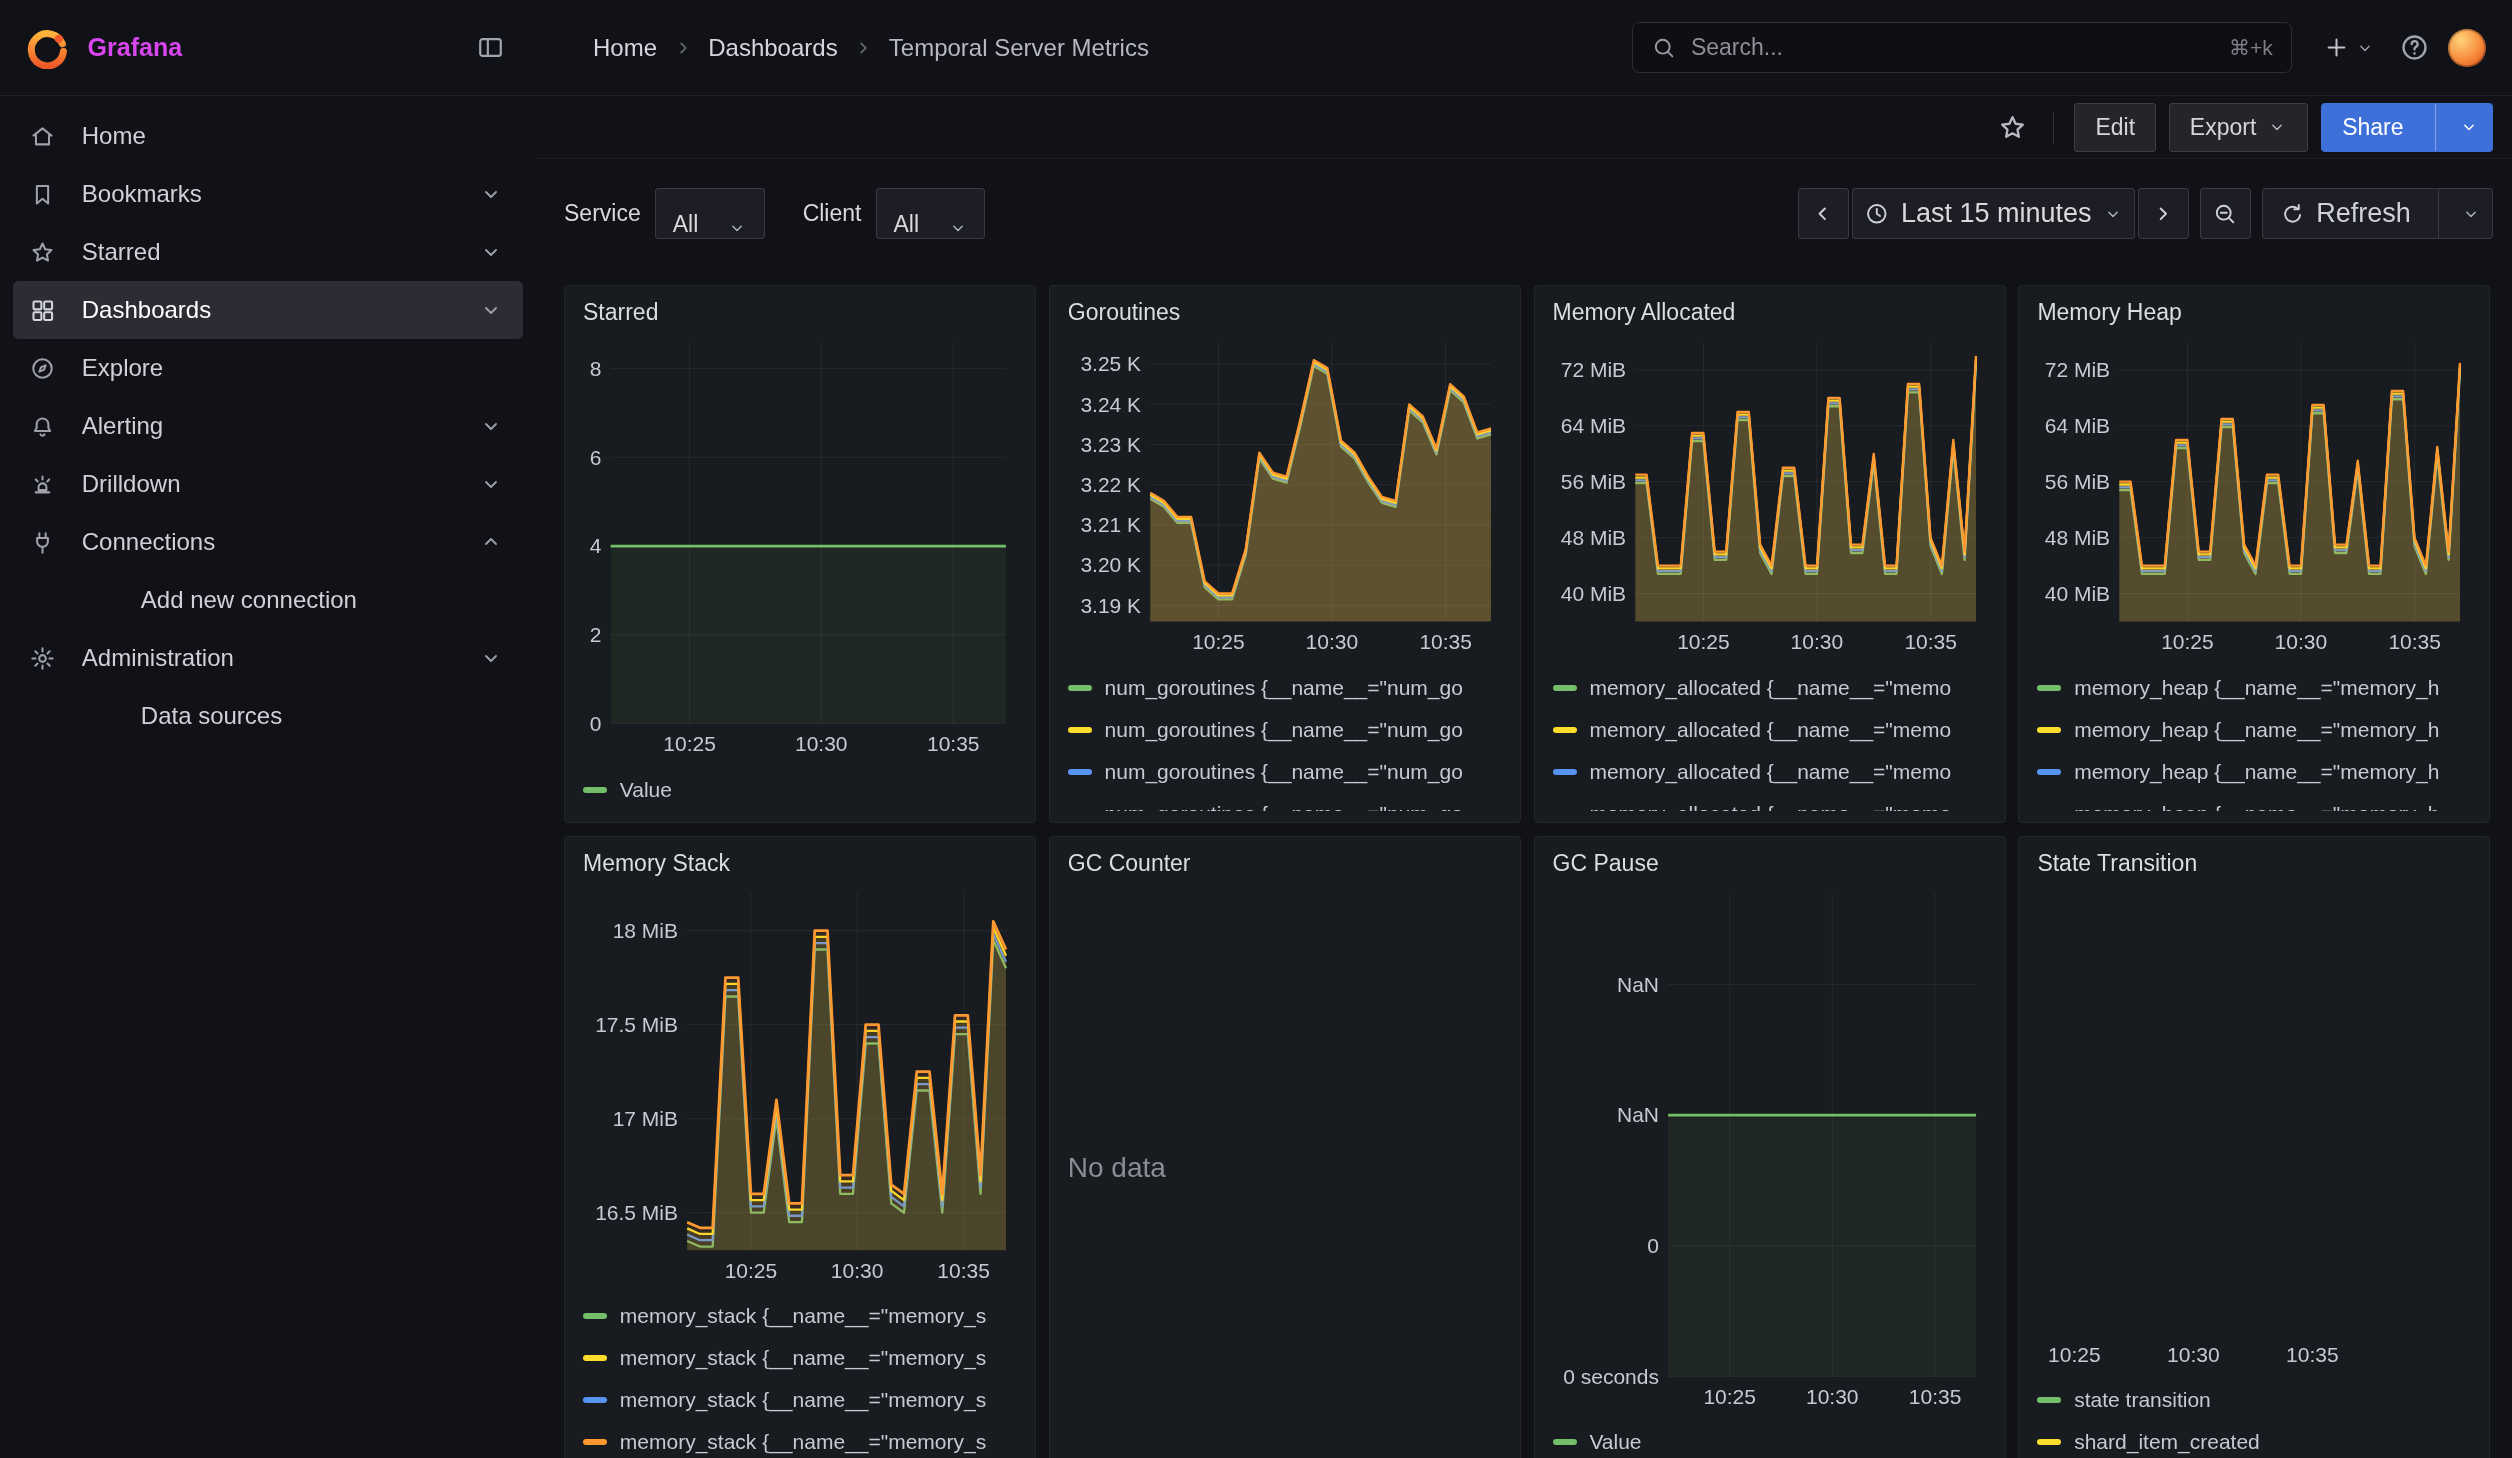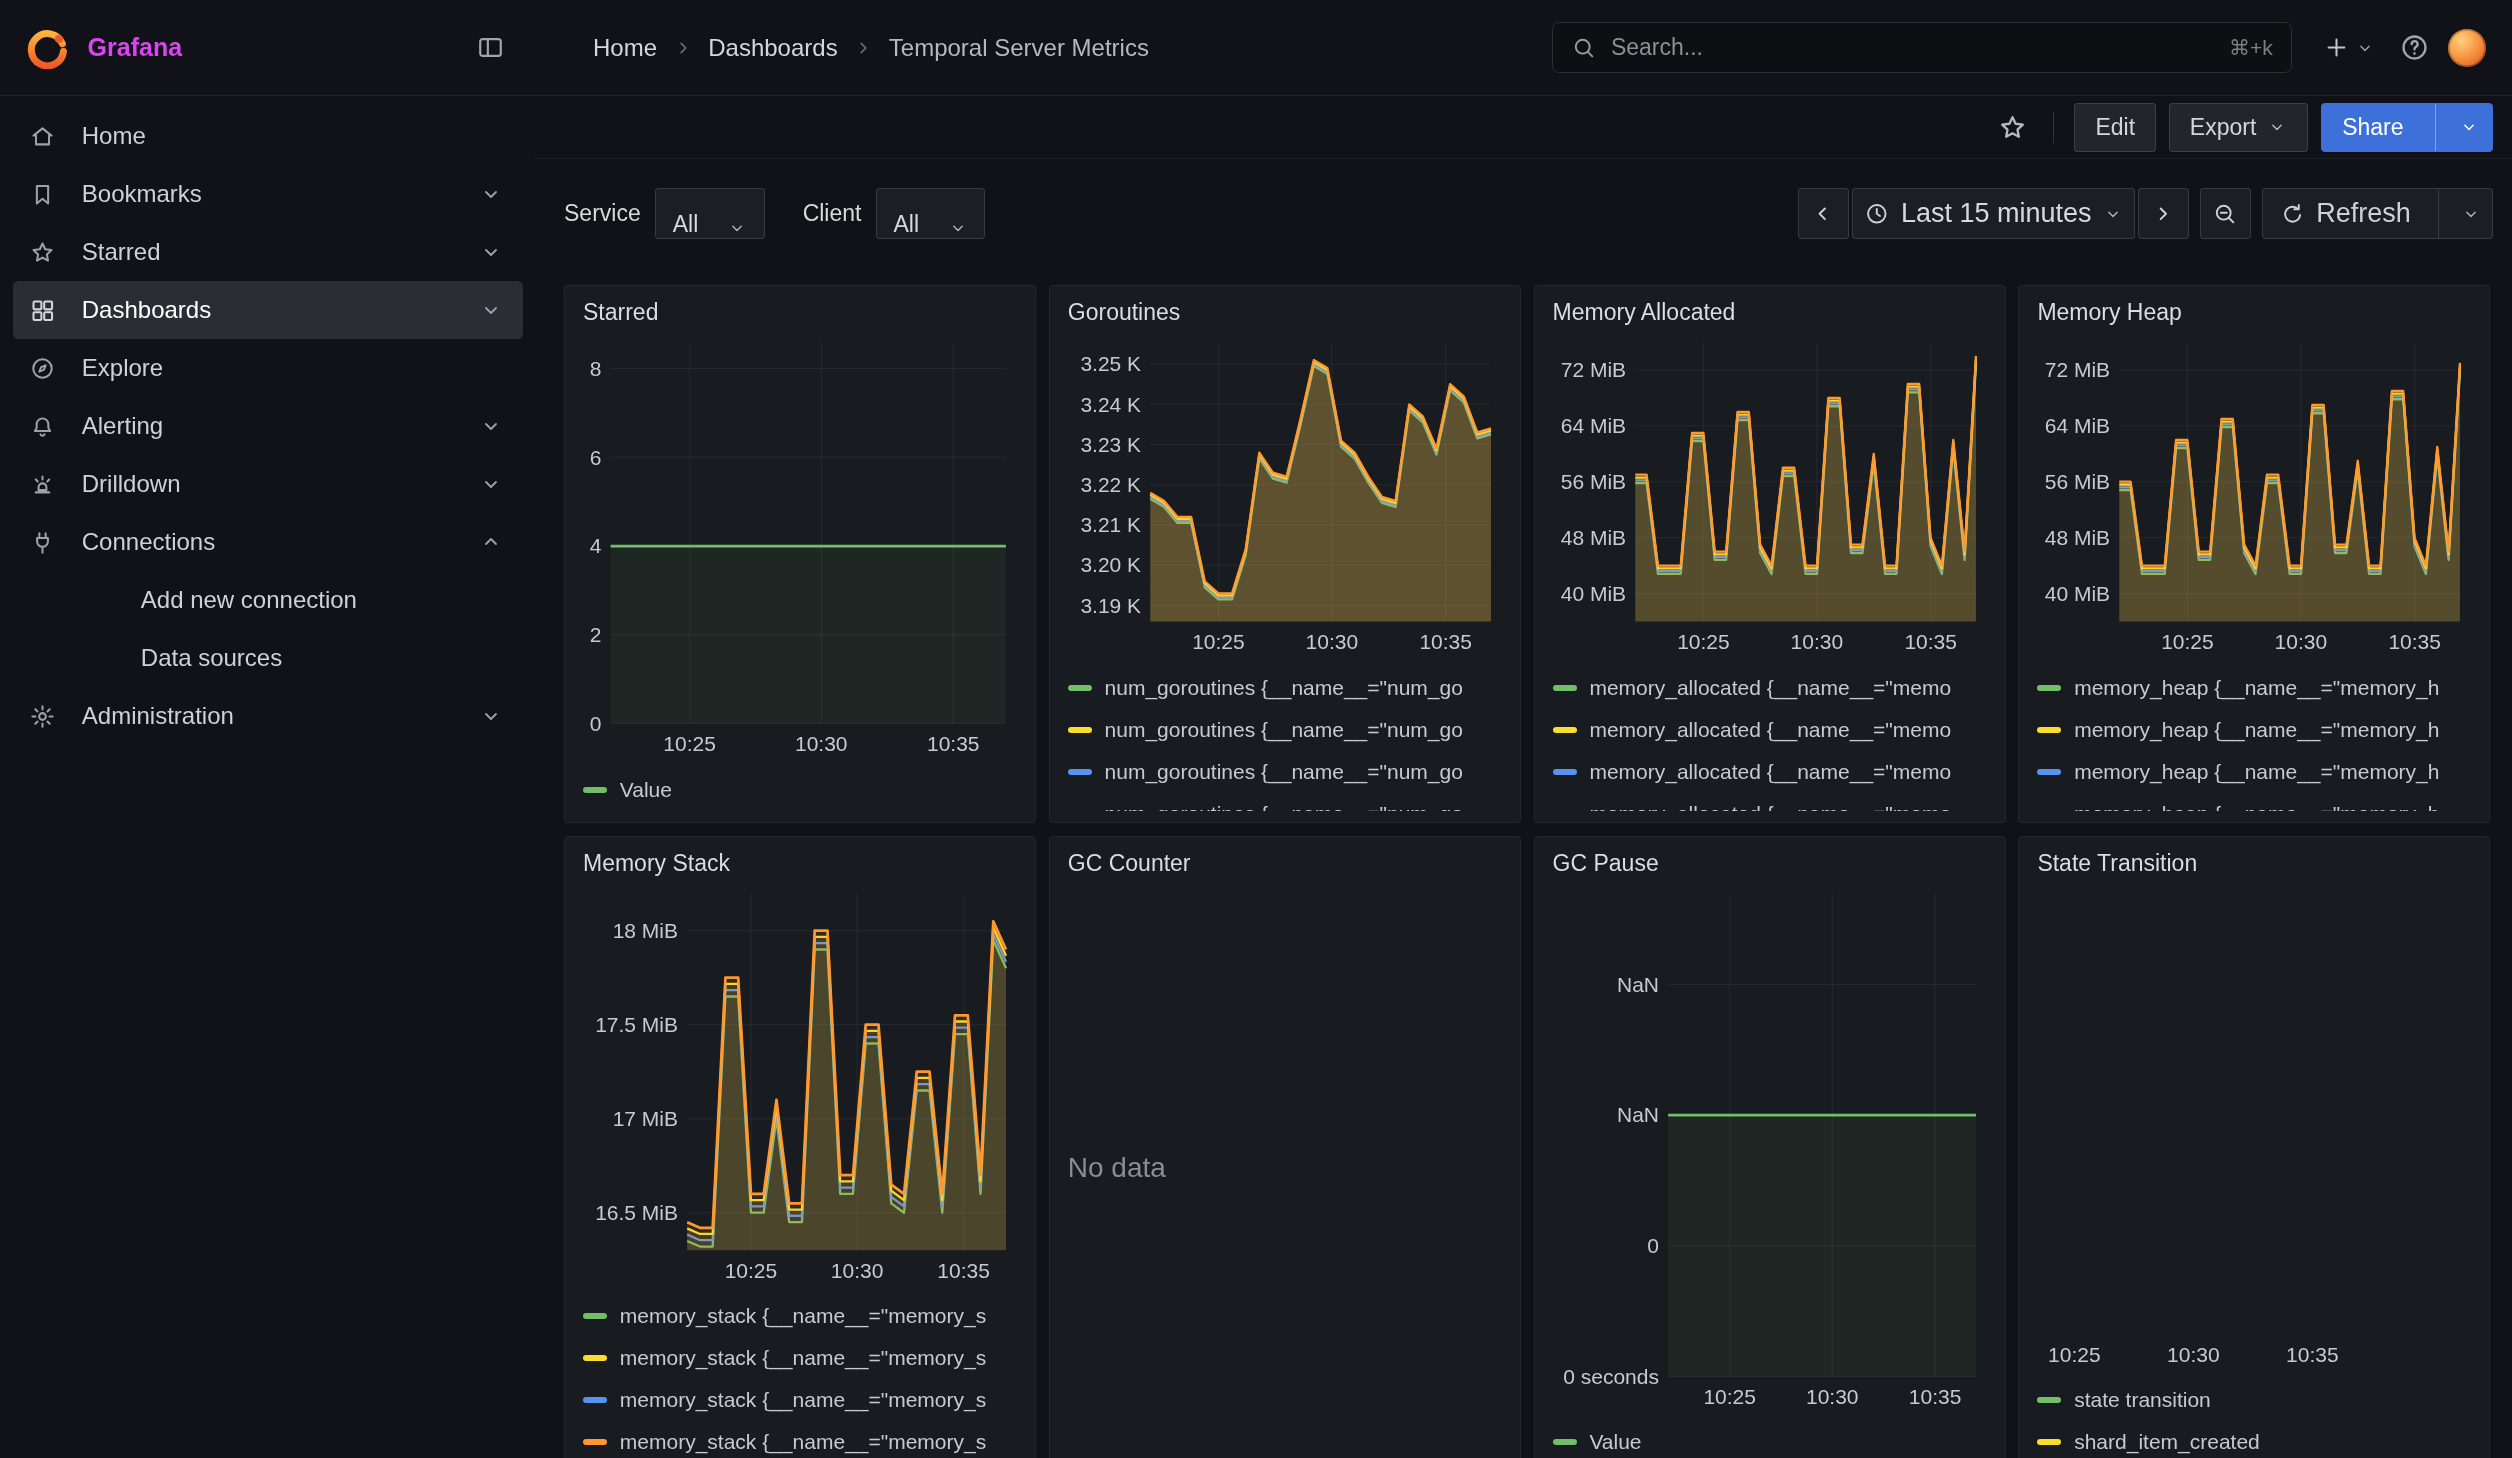--- a/index.html
+++ b/index.html
@@ -20,21 +20,21 @@
   .logo svg{stroke:none}
   .brand{font-size:25px;font-weight:600;color:#d946ef}
   .icon-btn{background:none;border:none;color:#a2a4af;padding:5.5px;display:inline-flex;align-items:center;gap:5.5px}
   .toggle-btn{margin-left:auto}
   .toggle-btn .icon{width:29px;height:29px}
   .breadcrumb{display:flex;align-items:center;gap:14.6px;font-size:24px;margin-left:59px;white-space:nowrap}
   .crumb{color:#d6d6de}
   .crumb.current{color:#b6b7c0}
   .crumb-sep{width:22px;height:22px;color:#6e7077}
   .spacer{flex:1}
-  .searchbox{width:740px;height:51px;box-sizing:border-box;background:#0e0f13;border:0.9px solid #2e2f36;border-radius:7.3px;display:flex;align-items:center;gap:14.6px;padding:0 18px;color:#8e8e99;font-size:23px}
+  .searchbox{width:660px;height:51px;box-sizing:border-box;background:#0e0f13;border:0.9px solid #2e2f36;border-radius:7.3px;display:flex;align-items:center;gap:14.6px;padding:0 18px;color:#8e8e99;font-size:23px}
   .searchbox .icon{width:25.6px;height:25.6px;color:#9a9ba5}
   .search-kbd{margin-left:auto;color:#7d7e87;font-size:21px}
   .top-actions{display:flex;align-items:center;gap:12.8px;margin-left:25.6px}
   .plus-group .icon{width:27px;height:27px;color:#c2c3cb}
   .plus-group .caret{width:20px;height:20px;color:#9a9ba5}
   .help-btn .icon{width:31px;height:31px}
   .avatar{width:38px;height:38px;border-radius:50%;border:none;cursor:pointer;background:radial-gradient(circle at 35% 30%,#ffd27a,#f68a3a 55%,#d4491f);box-shadow:inset 0 0 0 1.8px rgba(0,0,0,.25)}
 
   
   .body{display:flex;height:1361px}
@@ -270,36 +270,36 @@
           <span class="s-label">Connections</span>
           <span class="icon s-chev">
             <svg viewBox="0 0 24 24">
               <path d="M7 14l5-5 5 5"></path>
             </svg>
           </span>
         </div>
         <div class="side-item sub">
           <span class="s-label">Add new connection</span>
         </div>
+        <div class="side-item">
+          <span class="icon s-icon">
+            <svg viewBox="0 0 24 24">
+              <circle cx="12" cy="12" r="3"></circle>
+              <path d="M12 3v2.8M12 18.2V21M3 12h2.8M18.2 12H21M5.6 5.6l2 2M16.4 16.4l2 2M18.4 5.6l-2 2M7.6 16.4l-2 2"></path>
+            </svg>
+          </span>
+          <span class="s-label">Administration</span>
+          <span class="icon s-chev">
+            <svg viewBox="0 0 24 24">
+              <path d="M7 10l5 5 5-5"></path>
+            </svg>
+          </span>
+        </div>
         <div class="side-item sub">
           <span class="s-label">Data sources</span>
-        </div>
-        <div class="side-item">
-          <span class="icon s-icon">
-            <svg viewBox="0 0 24 24">
-              <circle cx="12" cy="12" r="3"></circle>
-              <path d="M12 3v2.8M12 18.2V21M3 12h2.8M18.2 12H21M5.6 5.6l2 2M16.4 16.4l2 2M18.4 5.6l-2 2M7.6 16.4l-2 2"></path>
-            </svg>
-          </span>
-          <span class="s-label">Administration</span>
-          <span class="icon s-chev">
-            <svg viewBox="0 0 24 24">
-              <path d="M7 10l5 5 5-5"></path>
-            </svg>
-          </span>
         </div>
       </nav>
   </aside>
 
   <main class="main">
 
     <div class="dash-toolbar">
       <button class="icon-btn star-btn">
         <span class="icon">
           <svg viewBox="0 0 24 24">

